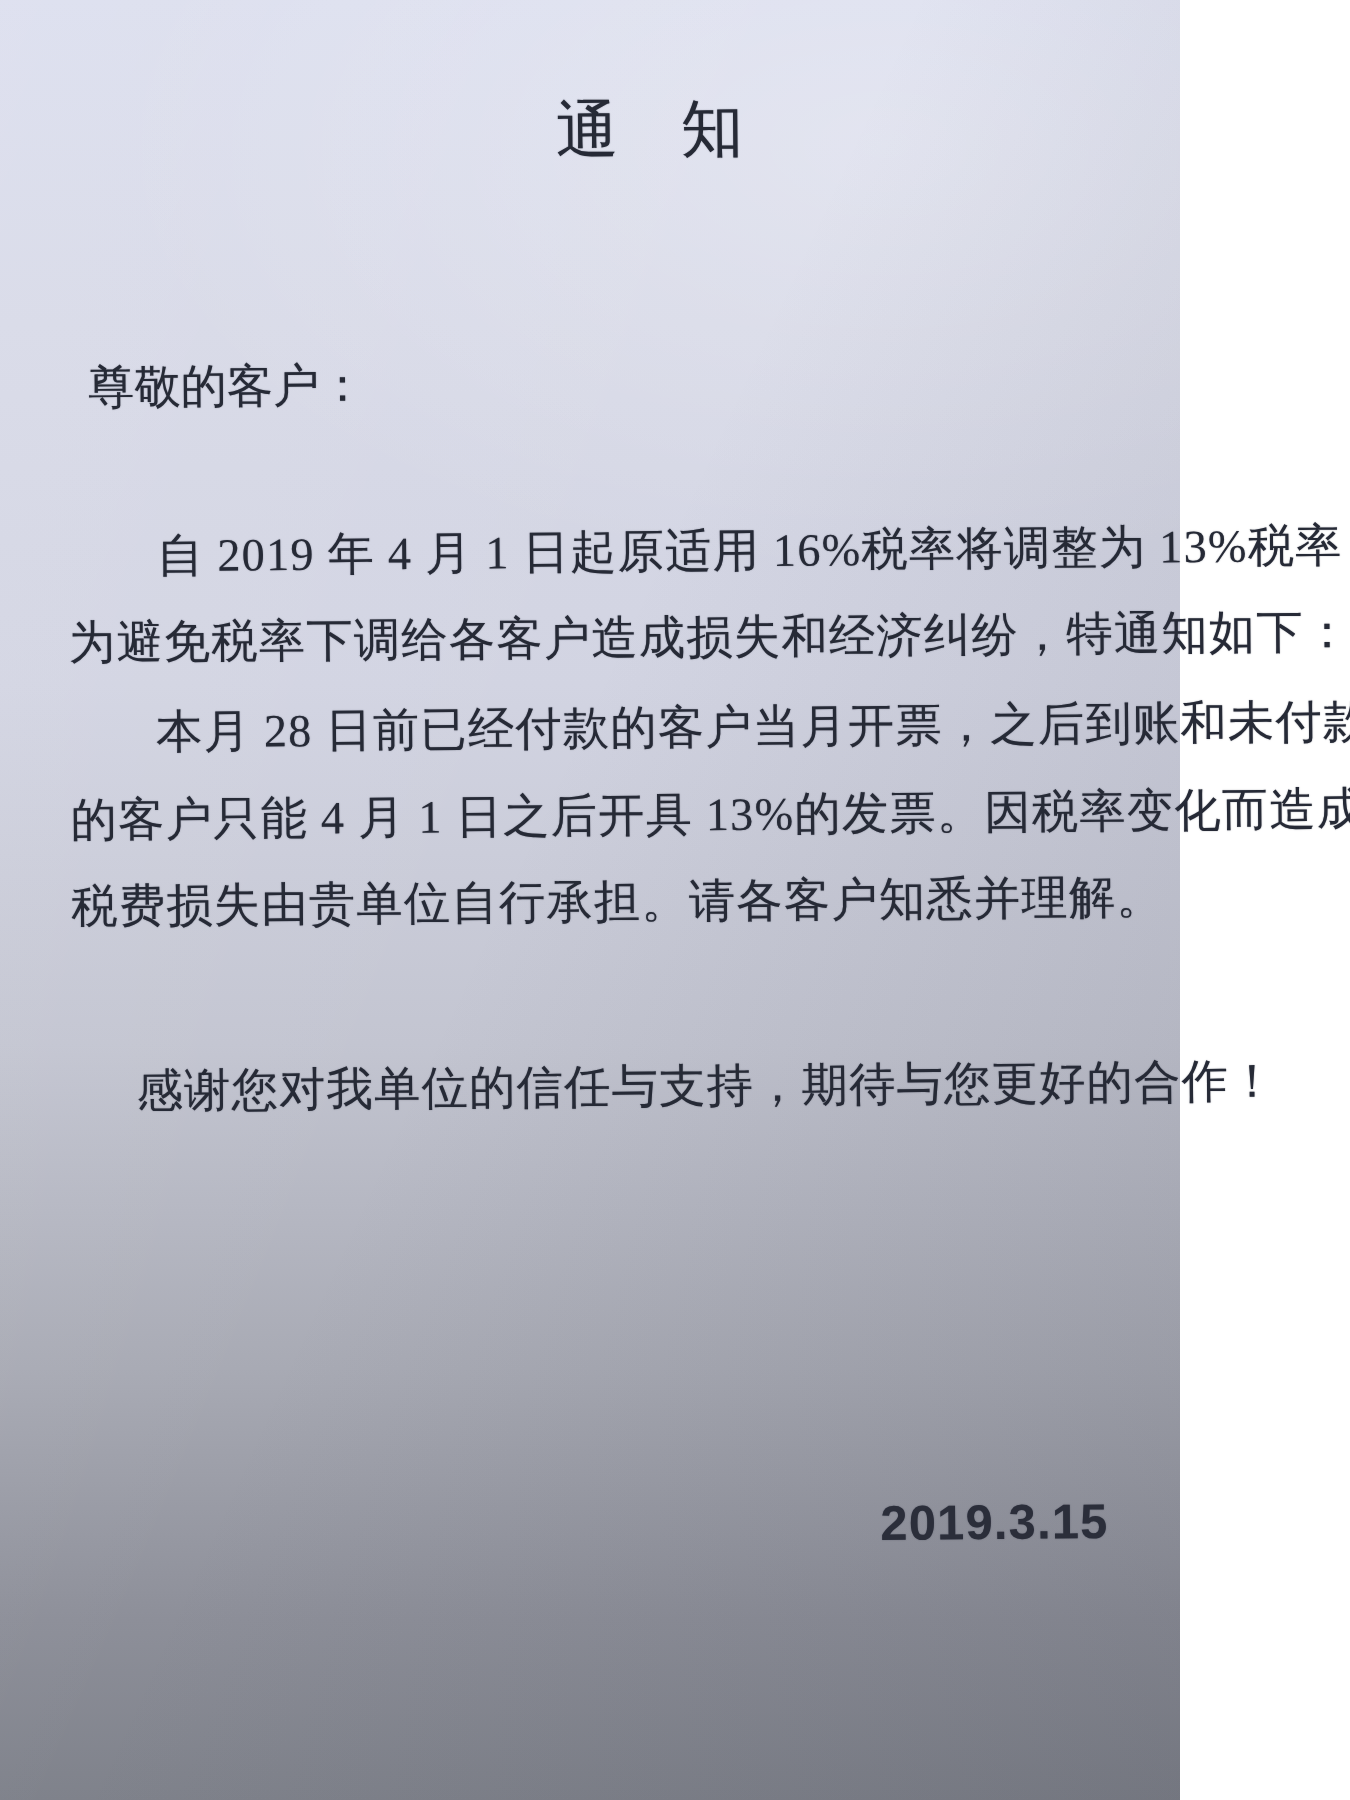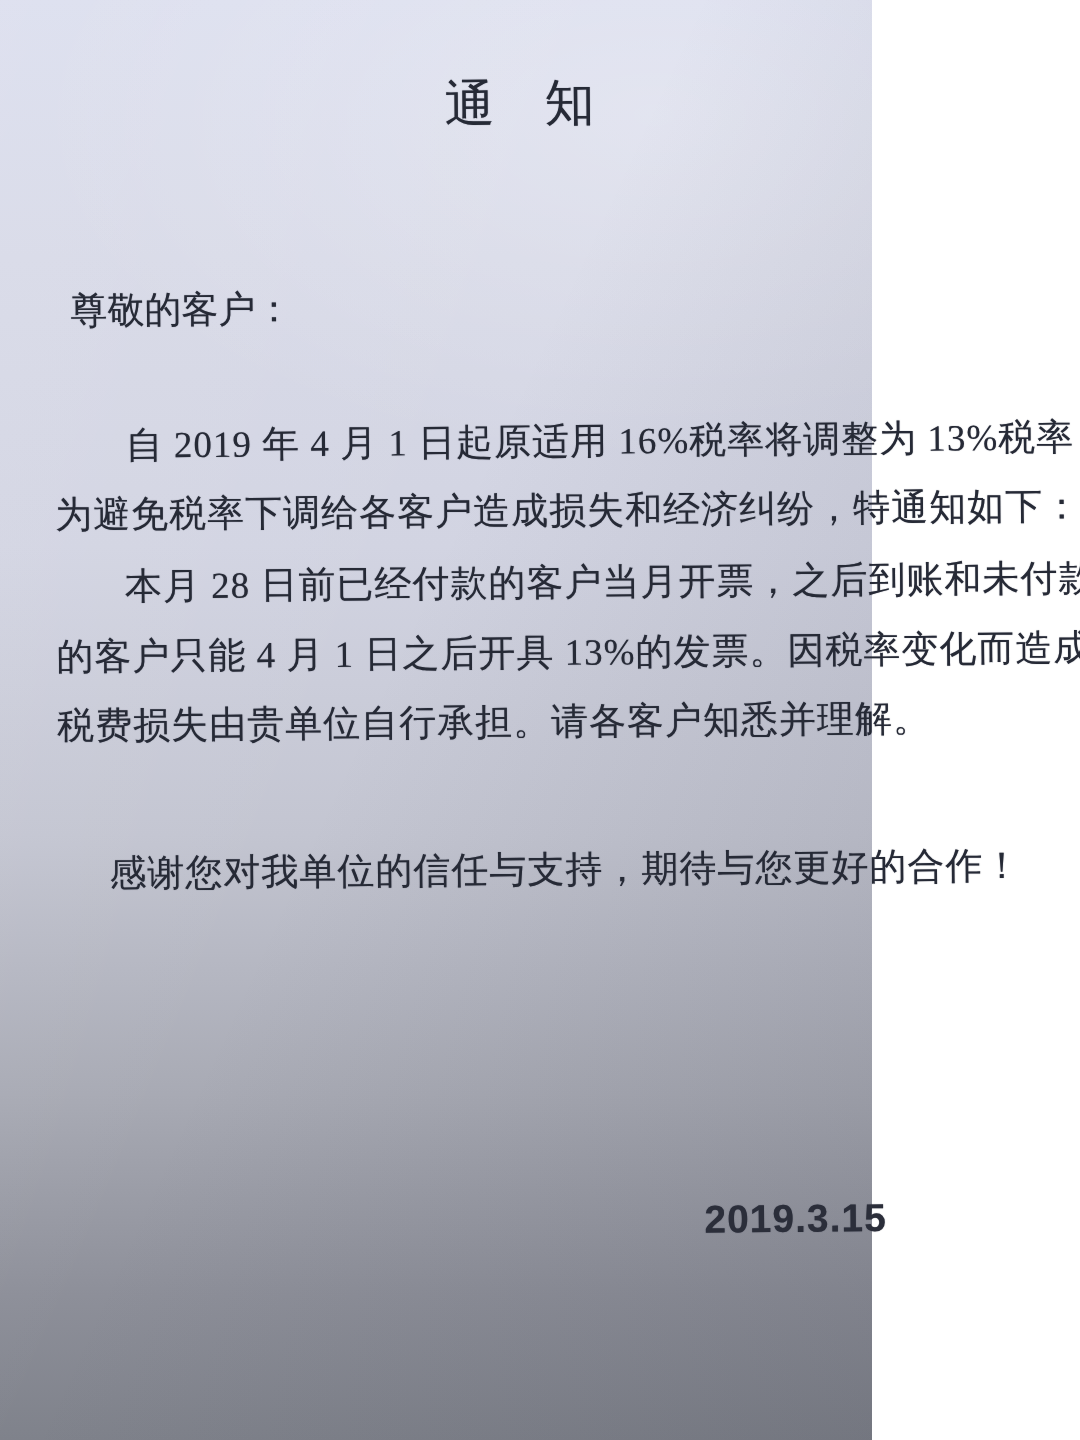--- a/index.html
+++ b/index.html
@@ -7,21 +7,21 @@
     padding: 0;
     width: 1080px;
     height: 1440px;
     overflow: hidden;
     font-family: "Liberation Serif", "DejaVu Serif", serif;
   }
 
   
   .photo {
     position: relative;
-    width: 872px;
+    width: 944px;
     height: 1440px;
     background:
       linear-gradient(115deg, rgba(255,255,255,0.10) 0%, rgba(255,255,255,0.0) 45%, rgba(60,62,74,0.10) 80%, rgba(55,57,68,0.16) 100%),
       radial-gradient(ellipse 900px 500px at 75% 8%, rgba(255,255,255,0.25), rgba(255,255,255,0) 70%),
       linear-gradient(to bottom,
         #dbdeee 0%,
         #d7d9e7 18%,
         #d2d4e2 38%,
         #c3c5d1 58%,
         #a8aab4 76%,

